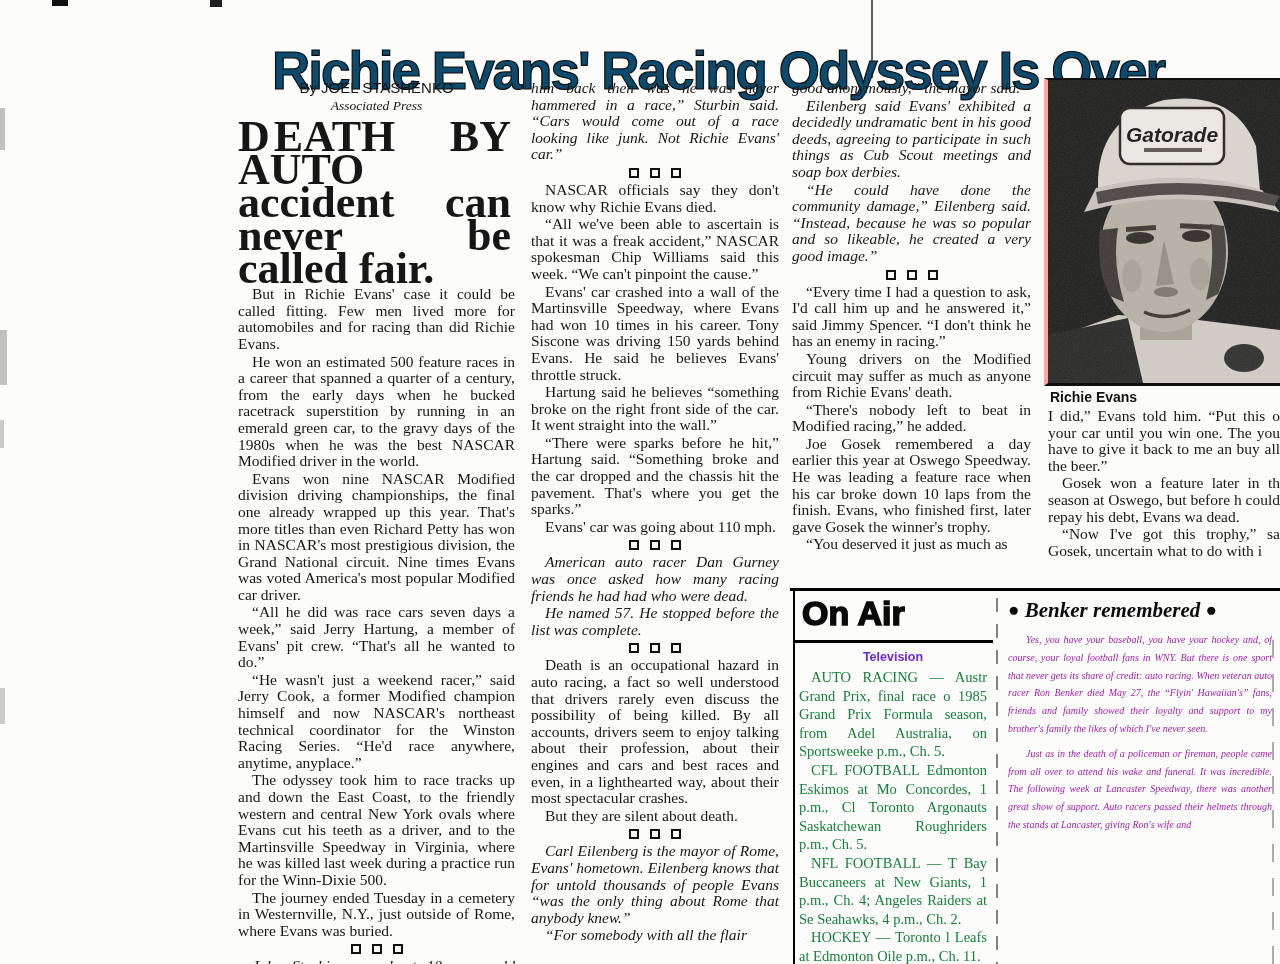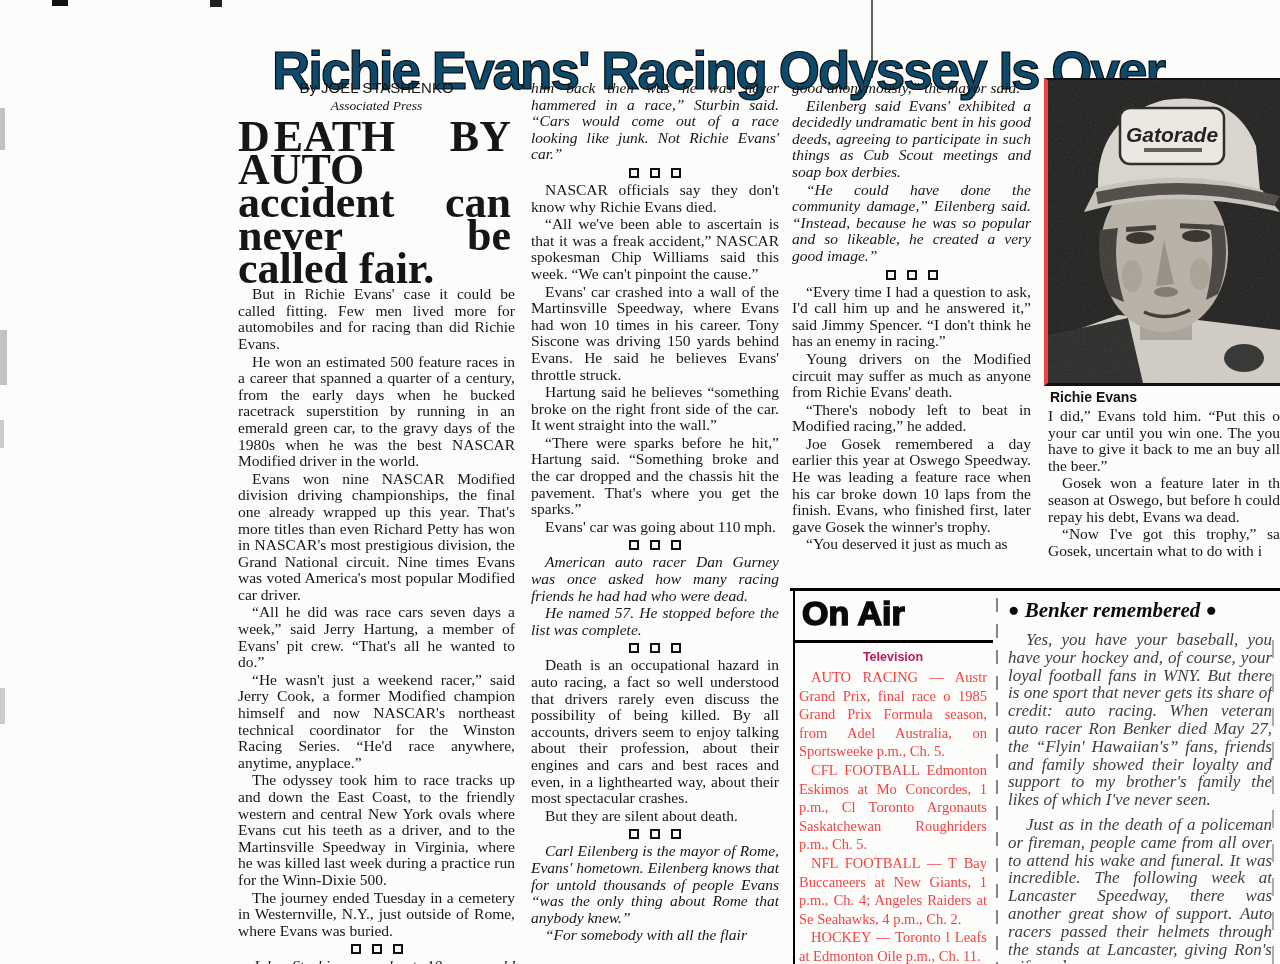--- a/index.html
+++ b/index.html
@@ -22,40 +22,40 @@
   .byorg  { text-align:center; font-style:italic; font-size:13.5px; margin-bottom:6px; }
   .dropcap { float:left; font-size:44px; line-height:33px; font-weight:bold; padding-right:4px; font-family:"Liberation Serif", serif; }
   .divider { display:flex; justify-content:center; gap:11px; margin:5px 0 4px 0; }
   .sq { width:10px; height:10px; border:2.5px solid #111; display:inline-block; }
 
   #col1 { left:238px; width:277px; }
   #col2 { left:531px; width:248px; }
   #col3 { left:792px; width:239px; height:505px; overflow:hidden; }
   #col4 { left:1048px; top:408px; width:232px; height:178px; overflow:hidden; }
 
-  .photo-wrap { position:absolute; left:1044px; top:78px; width:236px; height:308px; border-left:4px solid #ef4444; border-bottom:3px solid #101010; border-top:2px solid #101010; background:#1d1d1b; overflow:hidden; }
+  .photo-wrap { position:absolute; left:1044px; top:78px; width:236px; height:308px; border-left:4px solid #fca5a5; border-bottom:3px solid #101010; border-top:2px solid #101010; background:#1d1d1b; overflow:hidden; }
   .photo-caption { position:absolute; left:1050px; top:389px; font-family:"Liberation Sans", sans-serif; font-weight:bold; font-size:14px; color:#111;text-align:right; }
 
   .rule-top { position:absolute; left:790px; top:588px; width:490px; height:3px; background:#000; }
   .onair-leftborder { position:absolute; left:793px; top:591px; width:2px; height:373px; background:#000; }
   .onair-title { position:absolute; left:802px; top:594px; font-family:"Liberation Sans", sans-serif; font-weight:bold; font-size:34px; letter-spacing:0px; color:#0a0a0a; -webkit-text-stroke:1.6px #0a0a0a; }
   .onair-rule { position:absolute; left:793px; top:640px; width:200px; height:3px; background:#000; }
-  .onair-sub { position:absolute; left:797px; top:650px; width:192px; text-align:center; font-family:"Liberation Sans", sans-serif; font-weight:bold; font-size:12.5px; color:#be185d; }
-  .onair-list { position:absolute; left:799px; top:668px; width:188px; font-size:14.5px; line-height:18.6px; text-align:justify; color:#ef4444; height:296px; overflow:hidden; }
+  .onair-sub { position:absolute; left:797px; top:650px; width:192px; text-align:center; font-family:"Liberation Sans", sans-serif; font-weight:bold; font-size:12.5px; color:#6d28d9; }
+  .onair-list { position:absolute; left:799px; top:668px; width:188px; font-size:14.5px; line-height:18.6px; text-align:justify; color:#15803d; height:296px; overflow:hidden; }
   .onair-list p { margin:0; text-indent:12px; }
 
   .vdash { position:absolute; left:996px; top:598px; width:2px; height:366px; opacity:.55;
            background:repeating-linear-gradient(to bottom,#222 0 14px,transparent 14px 26px); }
   .vdash-right { position:absolute; left:1272px; top:640px; width:2px; height:324px; opacity:.4;
            background:repeating-linear-gradient(to bottom,#333 0 18px,transparent 18px 34px); }
 
   .benker { position:absolute; left:1008px; top:598px; width:264px;font-style:italic; }
   .benker-title { font-family:"Liberation Serif", serif; font-weight:bold; font-size:21px; color:#0c0c0c; margin-bottom:8px; white-space:nowrap; }
   .benker-title .dot { font-size:19px; vertical-align:1px; }
-  .benker-body { font-size:17px; line-height:17.8px; text-align:justify; color:#404040; height:332px; overflow:hidden; }
+  .benker-body { font-size:10px; line-height:17.8px; text-align:justify; color:#a21caf; height:332px; overflow:hidden; }
   .benker-body p { margin:0 0 7px 0; text-indent:18px; }
 
   .mark { position:absolute; }
   .crease { position:absolute; left:871px; top:0; width:2px; height:78px; background:#3a3a3a; opacity:.8; }
 </style>
 </head>
 <body>
 
 <div class="page">
 

